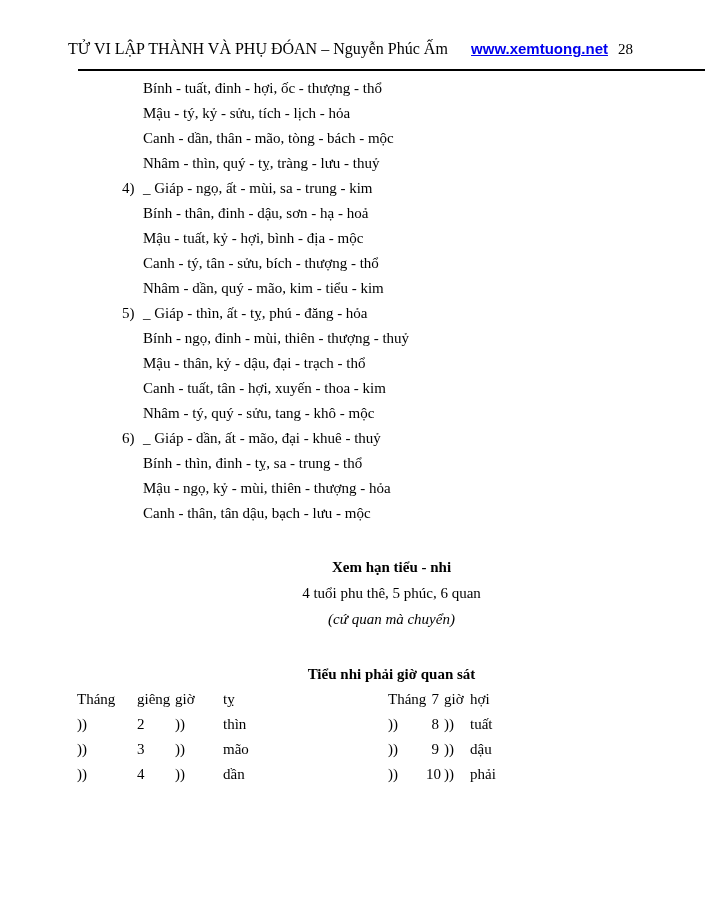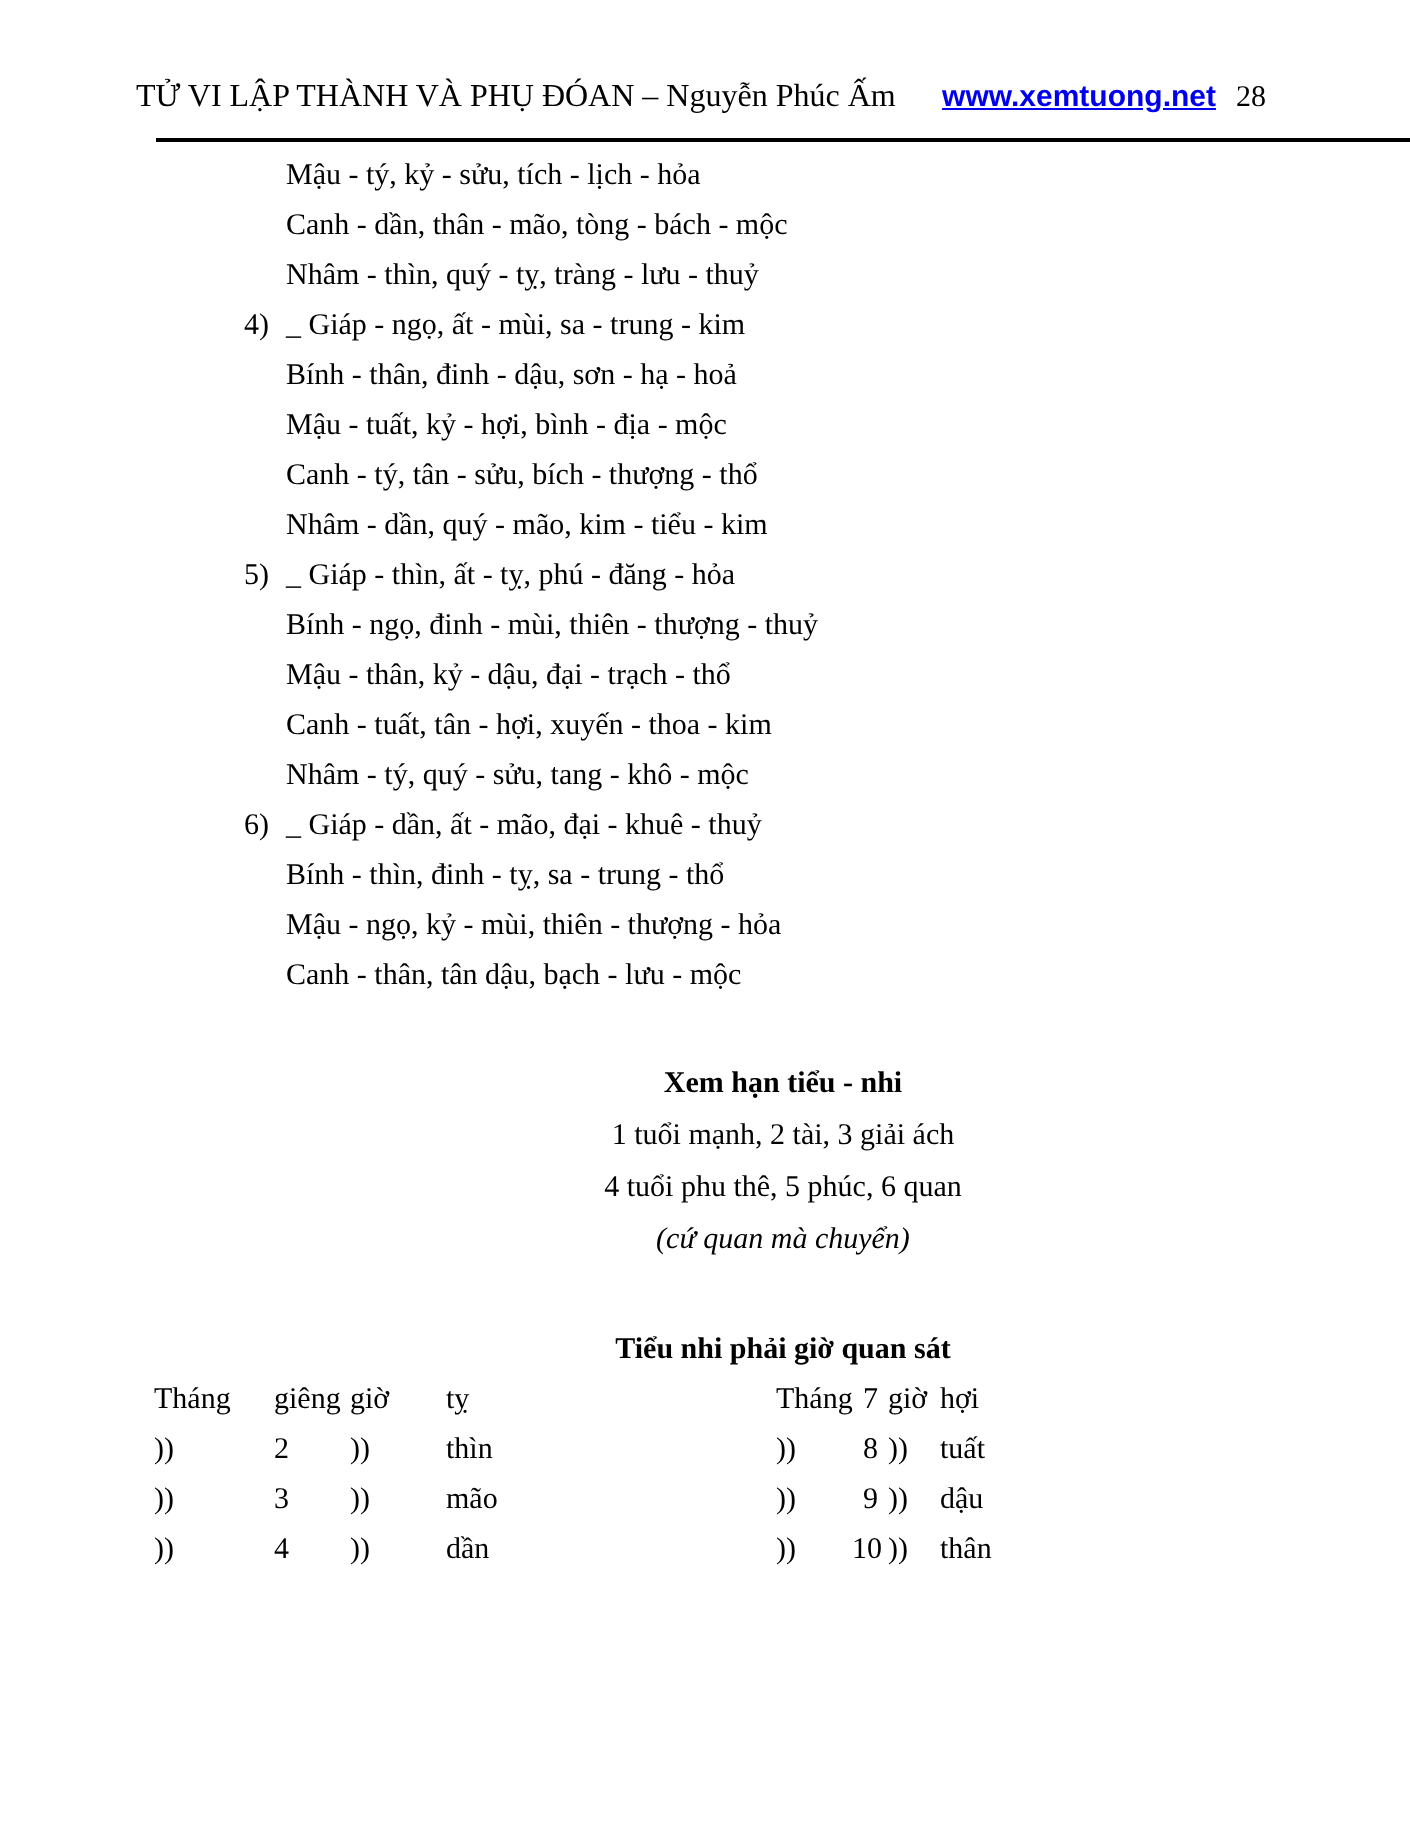--- a/index.html
+++ b/index.html
@@ -80,20 +80,21 @@
   <div class="header">
     <span class="title">TỬ VI LẬP THÀNH VÀ PHỤ ĐÓAN – Nguyễn Phúc Ấm</span>
     <span class="spacer"></span>
     <a class="site-link" href="#">www.xemtuong.net</a>
     <span class="pagenum">28</span>
   </div>
 
   <div class="rule"></div>
 
   <div class="body-list">
+    <div class="line"><span class="num"></span><span class="txt">Bính - tuất, đinh - hợi, ốc - thượng - thổ</span></div>
     <div class="line"><span class="num"></span><span class="txt">Mậu - tý, kỷ - sửu, tích - lịch - hỏa</span></div>
     <div class="line"><span class="num"></span><span class="txt">Canh - dần, thân - mão, tòng - bách - mộc</span></div>
     <div class="line"><span class="num"></span><span class="txt">Nhâm - thìn, quý - tỵ, tràng - lưu - thuỷ</span></div>
     <div class="line"><span class="num">4)</span><span class="txt">_ Giáp - ngọ, ất - mùi, sa - trung - kim</span></div>
     <div class="line"><span class="num"></span><span class="txt">Bính - thân, đinh - dậu, sơn - hạ - hoả</span></div>
     <div class="line"><span class="num"></span><span class="txt">Mậu - tuất, kỷ - hợi, bình - địa - mộc</span></div>
     <div class="line"><span class="num"></span><span class="txt">Canh - tý, tân - sửu, bích - thượng - thổ</span></div>
     <div class="line"><span class="num"></span><span class="txt">Nhâm - dần, quý - mão, kim - tiểu - kim</span></div>
     <div class="line"><span class="num">5)</span><span class="txt">_ Giáp - thìn, ất - tỵ, phú - đăng - hỏa</span></div>
     <div class="line"><span class="num"></span><span class="txt">Bính - ngọ, đinh - mùi, thiên - thượng - thuỷ</span></div>
@@ -101,21 +102,20 @@
     <div class="line"><span class="num"></span><span class="txt">Canh - tuất, tân - hợi, xuyến - thoa - kim</span></div>
     <div class="line"><span class="num"></span><span class="txt">Nhâm - tý, quý - sửu, tang - khô - mộc</span></div>
     <div class="line"><span class="num">6)</span><span class="txt">_ Giáp - dần, ất - mão, đại - khuê - thuỷ</span></div>
     <div class="line"><span class="num"></span><span class="txt">Bính - thìn, đinh - tỵ, sa - trung - thổ</span></div>
     <div class="line"><span class="num"></span><span class="txt">Mậu - ngọ, kỷ - mùi, thiên - thượng - hỏa</span></div>
     <div class="line"><span class="num"></span><span class="txt">Canh - thân, tân dậu, bạch - lưu - mộc</span></div>
   </div>
 
   <div class="center-block">
     <div class="cb-line cb-title">Xem hạn tiểu - nhi</div>
-    <div class="cb-line">1 tuổi mạnh, 2 tài, 3 giải ách</div>
     <div class="cb-line">4 tuổi phu thê, 5 phúc, 6 quan</div>
     <div class="cb-line cb-note">(cứ quan mà chuyển)</div>
   </div>
 
   <div class="sec2-title">Tiểu nhi phải giờ quan sát</div>
 
   <div class="tables">
     <table class="left-t">
       <colgroup>
           <col class="c1">
@@ -174,19 +174,19 @@
       <tr>
         <td>))</td>
         <td class="numcol">9</td>
         <td>))</td>
         <td>dậu</td>
       </tr>
       <tr>
         <td>))</td>
         <td class="numcol">10</td>
         <td>))</td>
-        <td>thân</td>
+        <td>phải</td>
       </tr>
     </tbody>
       </table>
   </div>
 
 </div>
 
 </body></html>

